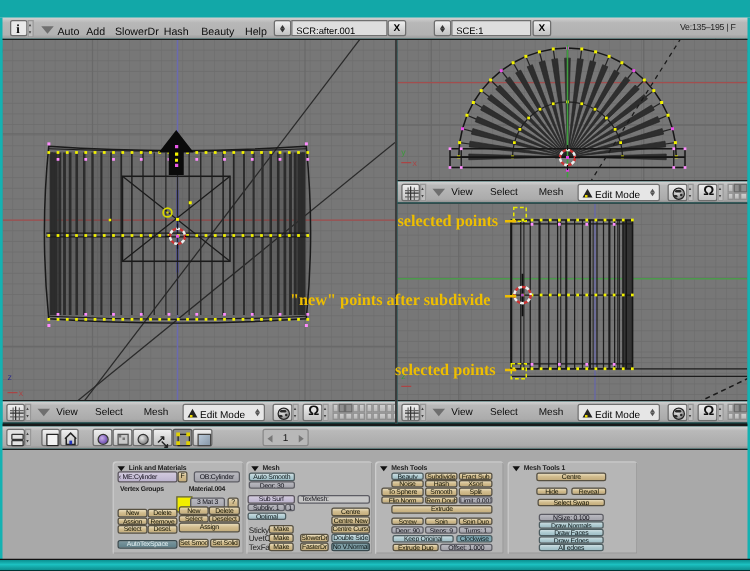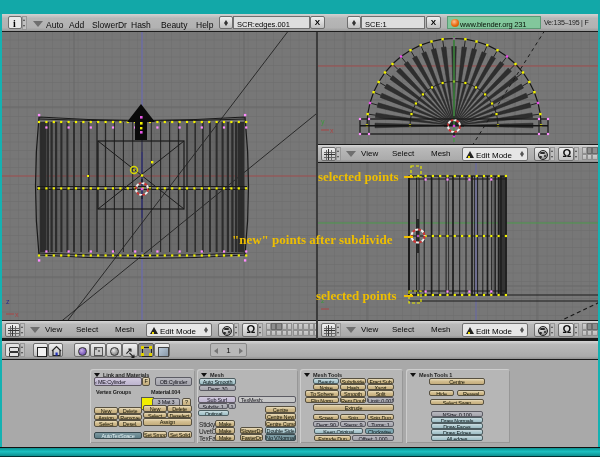--- a/index.html
+++ b/index.html
@@ -51,35 +51,31 @@
       <div class="htext" style="left:46px;top:6px;font-size:8.5px">Auto</div>
 <div class="htext" style="left:69px;top:6px;font-size:8.5px">Add</div>
 <div class="htext" style="left:92px;top:6px;font-size:8.5px">SlowerDr</div>
 <div class="htext" style="left:131px;top:6px;font-size:8.5px">Hash</div>
 <div class="htext" style="left:161px;top:6px;font-size:8.5px">Beauty</div>
 <div class="htext" style="left:196px;top:6px;font-size:8.5px">Help</div>
 <div class="hbtn" style="left:219px;top:2px;width:14px;height:13px">
         <div style="position:absolute;left:4px;top:2.5px;width:0;height:0;border-left:2.5px solid transparent;border-right:2.5px solid transparent;border-bottom:3px solid #333"></div>
         <div style="position:absolute;left:4px;bottom:2.5px;width:0;height:0;border-left:2.5px solid transparent;border-right:2.5px solid transparent;border-top:3px solid #333"></div>
       </div>
-<div style="position:absolute;left:233px;top:2px;width:77px;height:13px;background:#dedede;border:1px solid #707070;box-sizing:border-box;font:7.5px 'Liberation Sans',sans-serif;color:#000;padding:2.5px 0 0 3px">SCR:edges.001</div>
+<div style="position:absolute;left:233px;top:2px;width:77px;height:13px;background:#dedede;border:1px solid #707070;box-sizing:border-box;font:7.5px 'Liberation Sans',sans-serif;color:#000;padding:2.5px 0 0 3px">SCR:after.001</div>
 <div class="hbtn" style="left:310px;top:2px;width:15px;height:13px;text-align:center">
         <div style="margin-top:1px;font:bold 8px 'Liberation Sans',sans-serif;color:#000">X</div>
       </div>
 <div class="hbtn" style="left:347px;top:2px;width:14px;height:13px">
         <div style="position:absolute;left:4px;top:2.5px;width:0;height:0;border-left:2.5px solid transparent;border-right:2.5px solid transparent;border-bottom:3px solid #333"></div>
         <div style="position:absolute;left:4px;bottom:2.5px;width:0;height:0;border-left:2.5px solid transparent;border-right:2.5px solid transparent;border-top:3px solid #333"></div>
       </div>
 <div style="position:absolute;left:361px;top:2px;width:64px;height:13px;background:#dedede;border:1px solid #707070;box-sizing:border-box;font:7.5px 'Liberation Sans',sans-serif;color:#000;padding:2.5px 0 0 3px">SCE:1</div>
 <div class="hbtn" style="left:426px;top:2px;width:15px;height:13px;text-align:center">
         <div style="margin-top:1px;font:bold 8px 'Liberation Sans',sans-serif;color:#000">X</div>
-      </div>
-<div style="position:absolute;left:447px;top:2px;width:94px;height:13px;background:#82c79c;border:1px solid #5b9a74;box-sizing:border-box">
-<div style="position:absolute;left:2.5px;top:2px;width:8px;height:8px;border-radius:50%;background:radial-gradient(circle at 40% 35%,#ffc090,#e8680e 55%,#b84c00)"></div>
-<div style="position:absolute;left:12px;top:2.5px;font:7.5px 'Liberation Sans',sans-serif;color:#071207;white-space:nowrap;letter-spacing:-0.2px">www.blender.org 231</div>
       </div>
 <div style="position:absolute;left:544px;top:5px;font:7px 'Liberation Sans',sans-serif;color:#222;white-space:nowrap;letter-spacing:-0.2px">Ve:135–195 | F</div>
 </div>
     <div class="vp" style="left:2px;top:32px;width:314px;height:288px">
       <svg width="314" height="288" style="position:absolute;left:0;top:0">
         <defs>
 <pattern id="g1" width="8.5" height="8.5" patternUnits="userSpaceOnUse">
 <path d="M8.5 0V8.5H0" fill="none" stroke="#6c6c6c" stroke-width="1"></path>
 </pattern>
         </defs>

